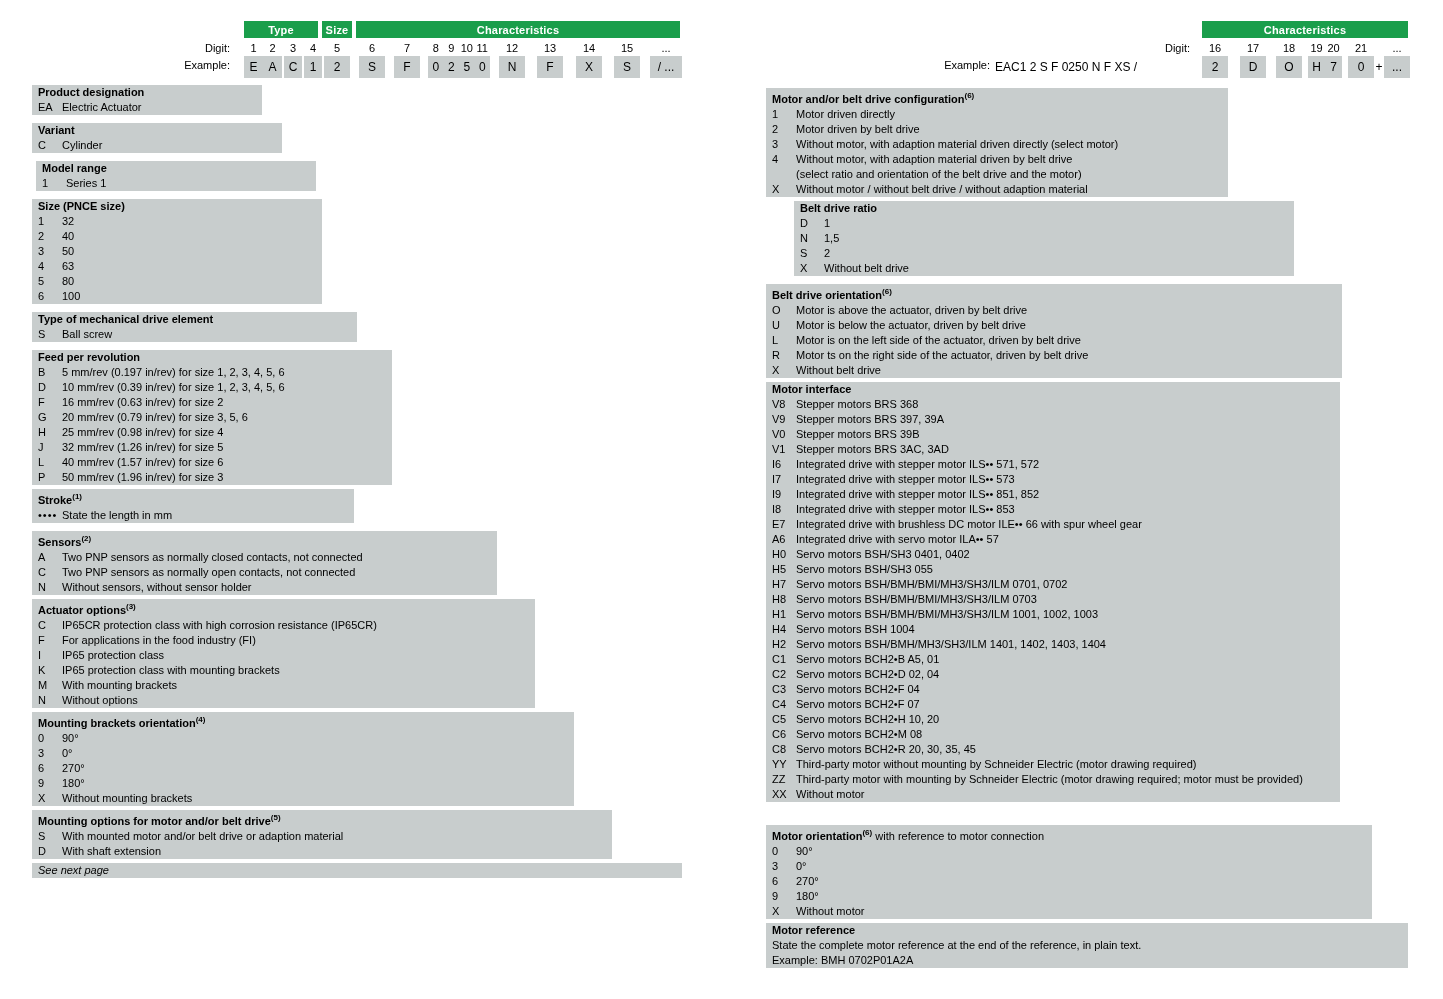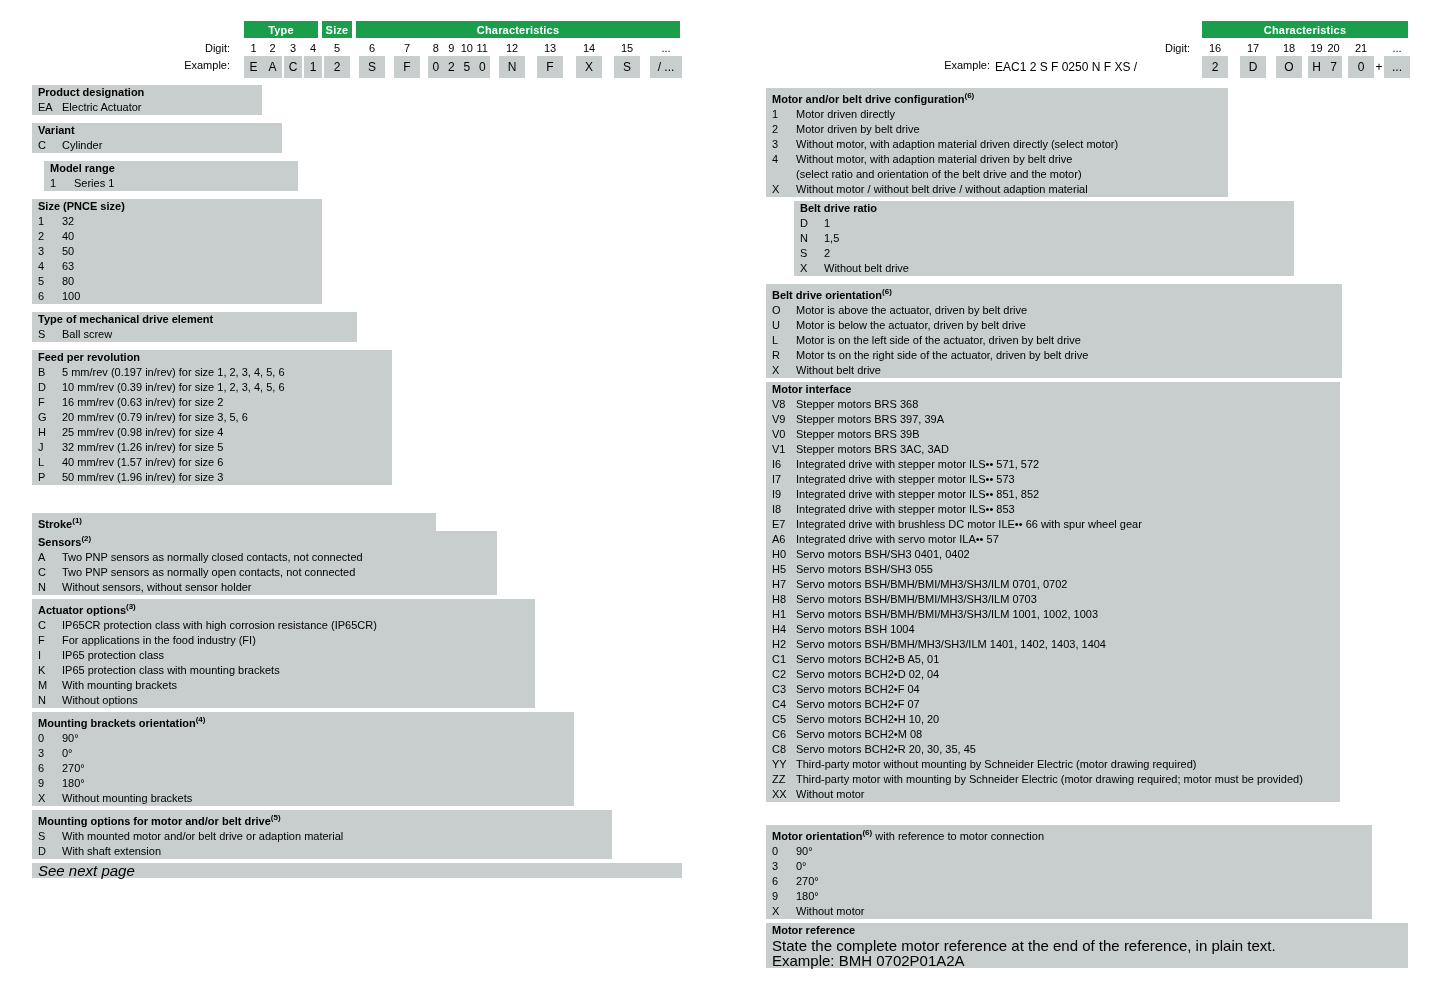--- a/index.html
+++ b/index.html
@@ -54,21 +54,21 @@
   }
   .step .sect-title sup{font-size:8px;vertical-align:super;}
   .opt{
     display:flex;line-height:15px;font-size:11px;color:#000;
     padding-left:6px;white-space:nowrap;
   }
   .opt .k{width:24px;flex:0 0 24px;}
   .opt .v{flex:1 1 auto;}
   .opt.cont .k{visibility:hidden;}
   .plainline{
-    line-height:15px;font-size:15px;color:#000;padding-left:6px;white-space:nowrap;
+    line-height:15px;font-size:11px;color:#000;padding-left:6px;white-space:nowrap;
   }
   .italic{font-style:italic;}
   .dots{letter-spacing:1px;}
 </style>
 </head>
 <body>
 
 <div class="panel" id="left-panel">
   <div id="left-header">
       <div class="grp" style="left: 244px; width: 74px; top: 21px;">Type</div>
@@ -129,21 +129,21 @@
           <span class="v">Electric Actuator</span>
         </div>
       </div>
       <div class="step" style="left: 32px; top: 123px; width: 250px;">
         <div class="sect-title"><span>Variant</span></div>
         <div class="opt">
           <span class="k">C</span>
           <span class="v">Cylinder</span>
         </div>
       </div>
-      <div class="step" style="left: 44px; top: 161px; width: 254px;">
+      <div class="step" style="left: 36px; top: 161px; width: 280px;">
         <div class="sect-title"><span>Model range</span></div>
         <div class="opt">
           <span class="k">1</span>
           <span class="v">Series 1</span>
         </div>
       </div>
       <div class="step" style="left: 32px; top: 199px; width: 290px;">
         <div class="sect-title"><span>Size (PNCE size)</span></div>
         <div class="opt">
           <span class="k">1</span>
@@ -205,21 +205,21 @@
         </div>
         <div class="opt">
           <span class="k">L</span>
           <span class="v">40 mm/rev (1.57 in/rev) for size 6</span>
         </div>
         <div class="opt">
           <span class="k">P</span>
           <span class="v">50 mm/rev (1.96 in/rev) for size 3</span>
         </div>
       </div>
-      <div class="step" style="left: 32px; top: 513px; width: 404px;">
+      <div class="step" style="left: 32px; top: 489px; width: 322px;">
         <div class="sect-title"><span>Stroke</span><sup>(1)</sup></div>
         <div class="opt">
           <span class="k dots">••••</span>
           <span class="v">State the length in mm</span>
         </div>
       </div>
       <div class="step" style="left: 32px; top: 531px; width: 465px;">
         <div class="sect-title"><span>Sensors</span><sup>(2)</sup></div>
         <div class="opt">
           <span class="k">A</span>

